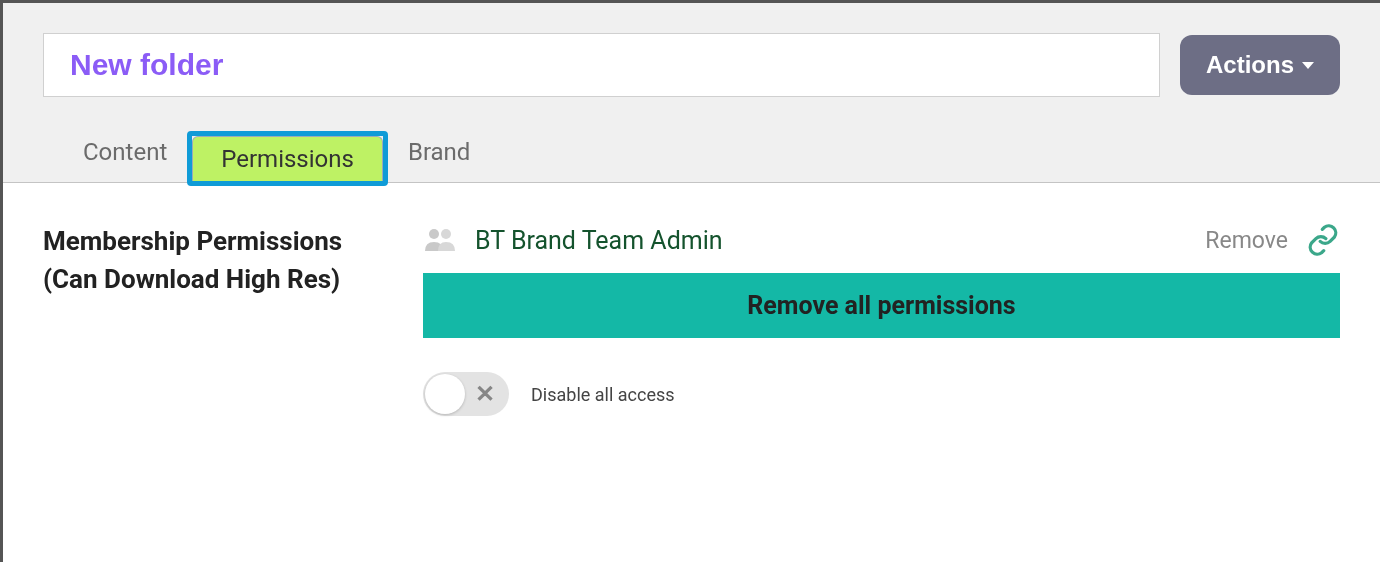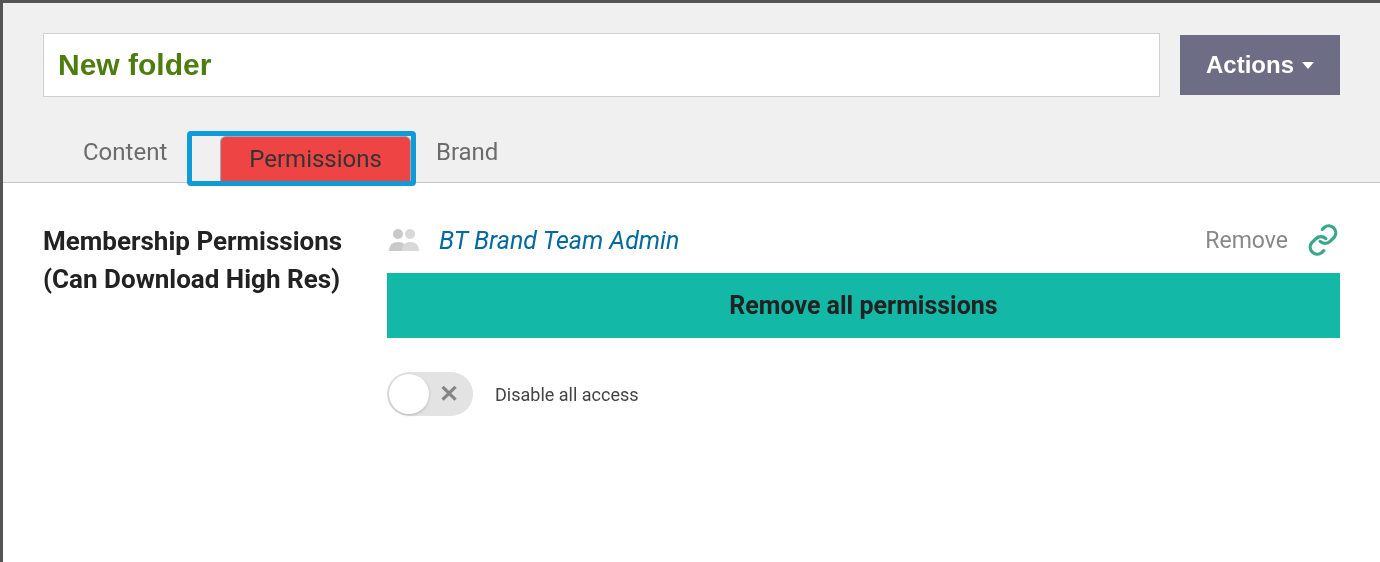--- a/index.html
+++ b/index.html
@@ -20,33 +20,33 @@
     .title-row {
       display: flex;
       gap: 20px;
       align-items: center;
       margin-bottom: 25px;
     }
     .title-input {
       flex: 1;
       font-size: 30px;
       font-weight: 700;
-      color: #4d7c0f;
-      padding: 14px 14px;
+      color: #8b5cf6;
+      padding: 14px 26px;
       border: 1px solid #d0d0d0;
       background: #fff;
     }
     .actions-btn {
       background: #6d6e85;
       color: #fff;
       font-size: 24px;
       font-weight: 600;
       padding: 16px 26px;
       border: none;
-      border-radius: 0;
+      border-radius: 12px;
       cursor: pointer;
       display: flex;
       align-items: center;
       gap: 8px;
     }
     .caret-down {
       width: 0; height: 0;
       border-left: 6px solid transparent;
       border-right: 6px solid transparent;
       border-top: 7px solid #fff;
@@ -64,34 +64,33 @@
       padding: 16px 20px 16px 20px;
       cursor: pointer;
     }
     .tab-active-wrap {
       border: 5px solid #0f9bd7;
       border-radius: 4px;
       padding: 0;
       margin-bottom: -4px;
     }
     .tab-active {
-      background: #ef4444;
+      background: #bef264;
       border: 1px solid #9ab;
       border-bottom: none;
       border-top-left-radius: 6px;
       border-top-right-radius: 6px;
       color: #333;
       font-size: 24px;
       padding: 8px 28px;
-      margin-left: 28px;
     }
     .content-area {
       display: flex;
       padding: 40px;
-      gap: 24px;
+      gap: 60px;
     }
     .left-col {
       width: 320px;
     }
     .section-title {
       font-size: 26px;
       font-weight: 700;
       color: #222;
       line-height: 1.45;
       margin-bottom: 14px;
@@ -107,22 +106,21 @@
     .group-row {
       display: flex;
       align-items: center;
       gap: 18px;
       margin-bottom: 16px;
     }
     .group-icon svg { display: block; }
     .group-name {
       flex: 1;
       font-size: 25px;
-      color: #0369a1;
-      font-style: italic;
+      color: #14532d;
     }
     .remove-text {
       font-size: 23px;
       font-weight: 400;
       color: #888;
     }
     .link-icon svg { display: block; }
     .add-box {
       border: 2px dashed #bcbcbc;
       text-align: center;

